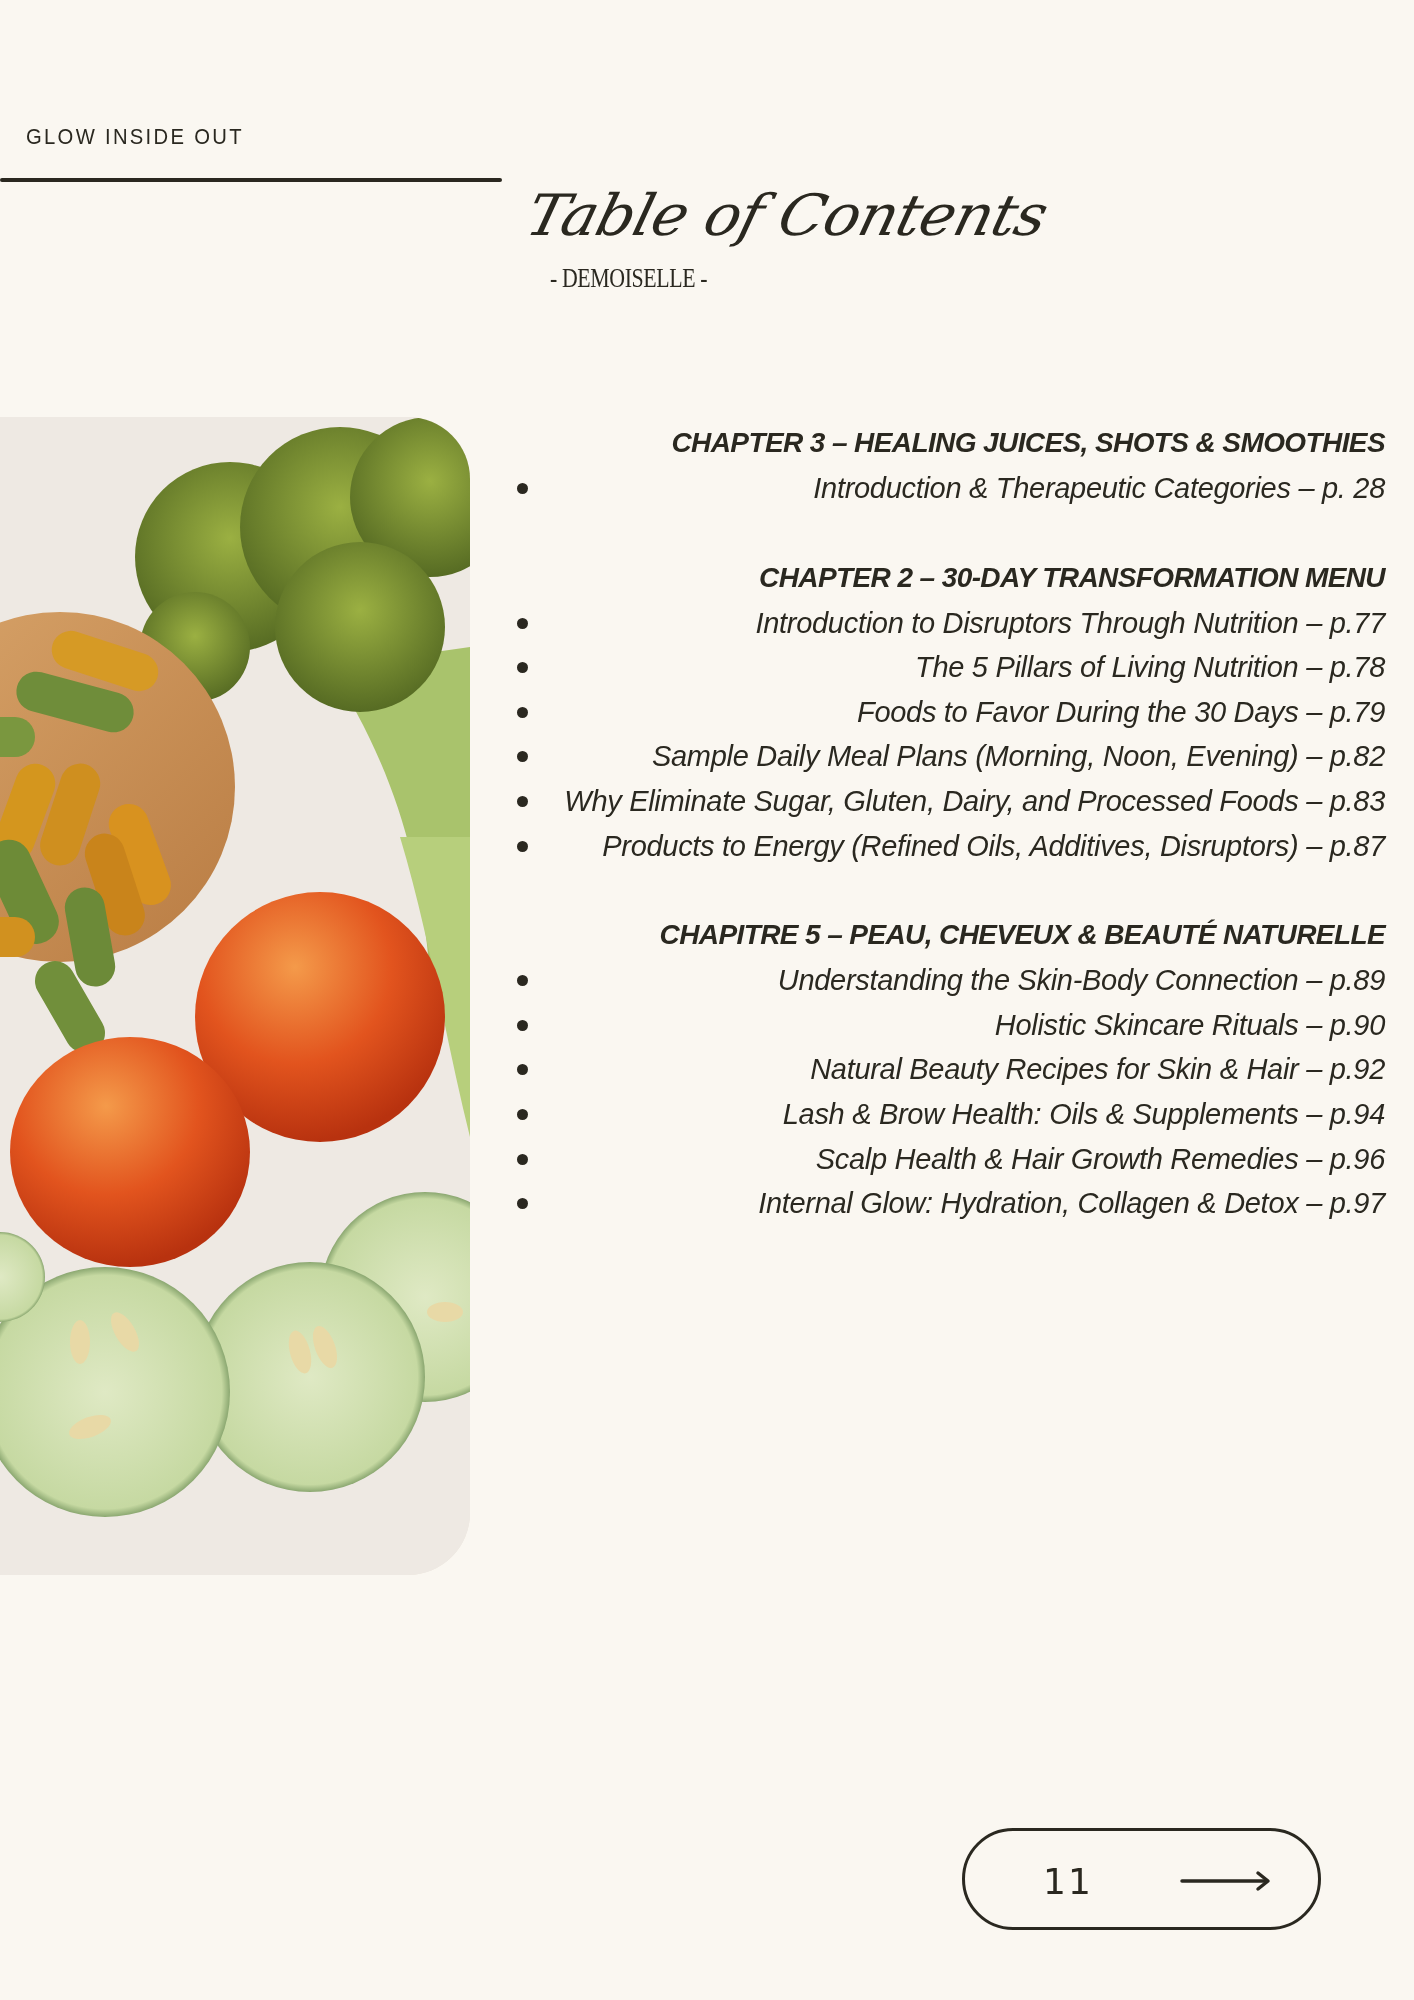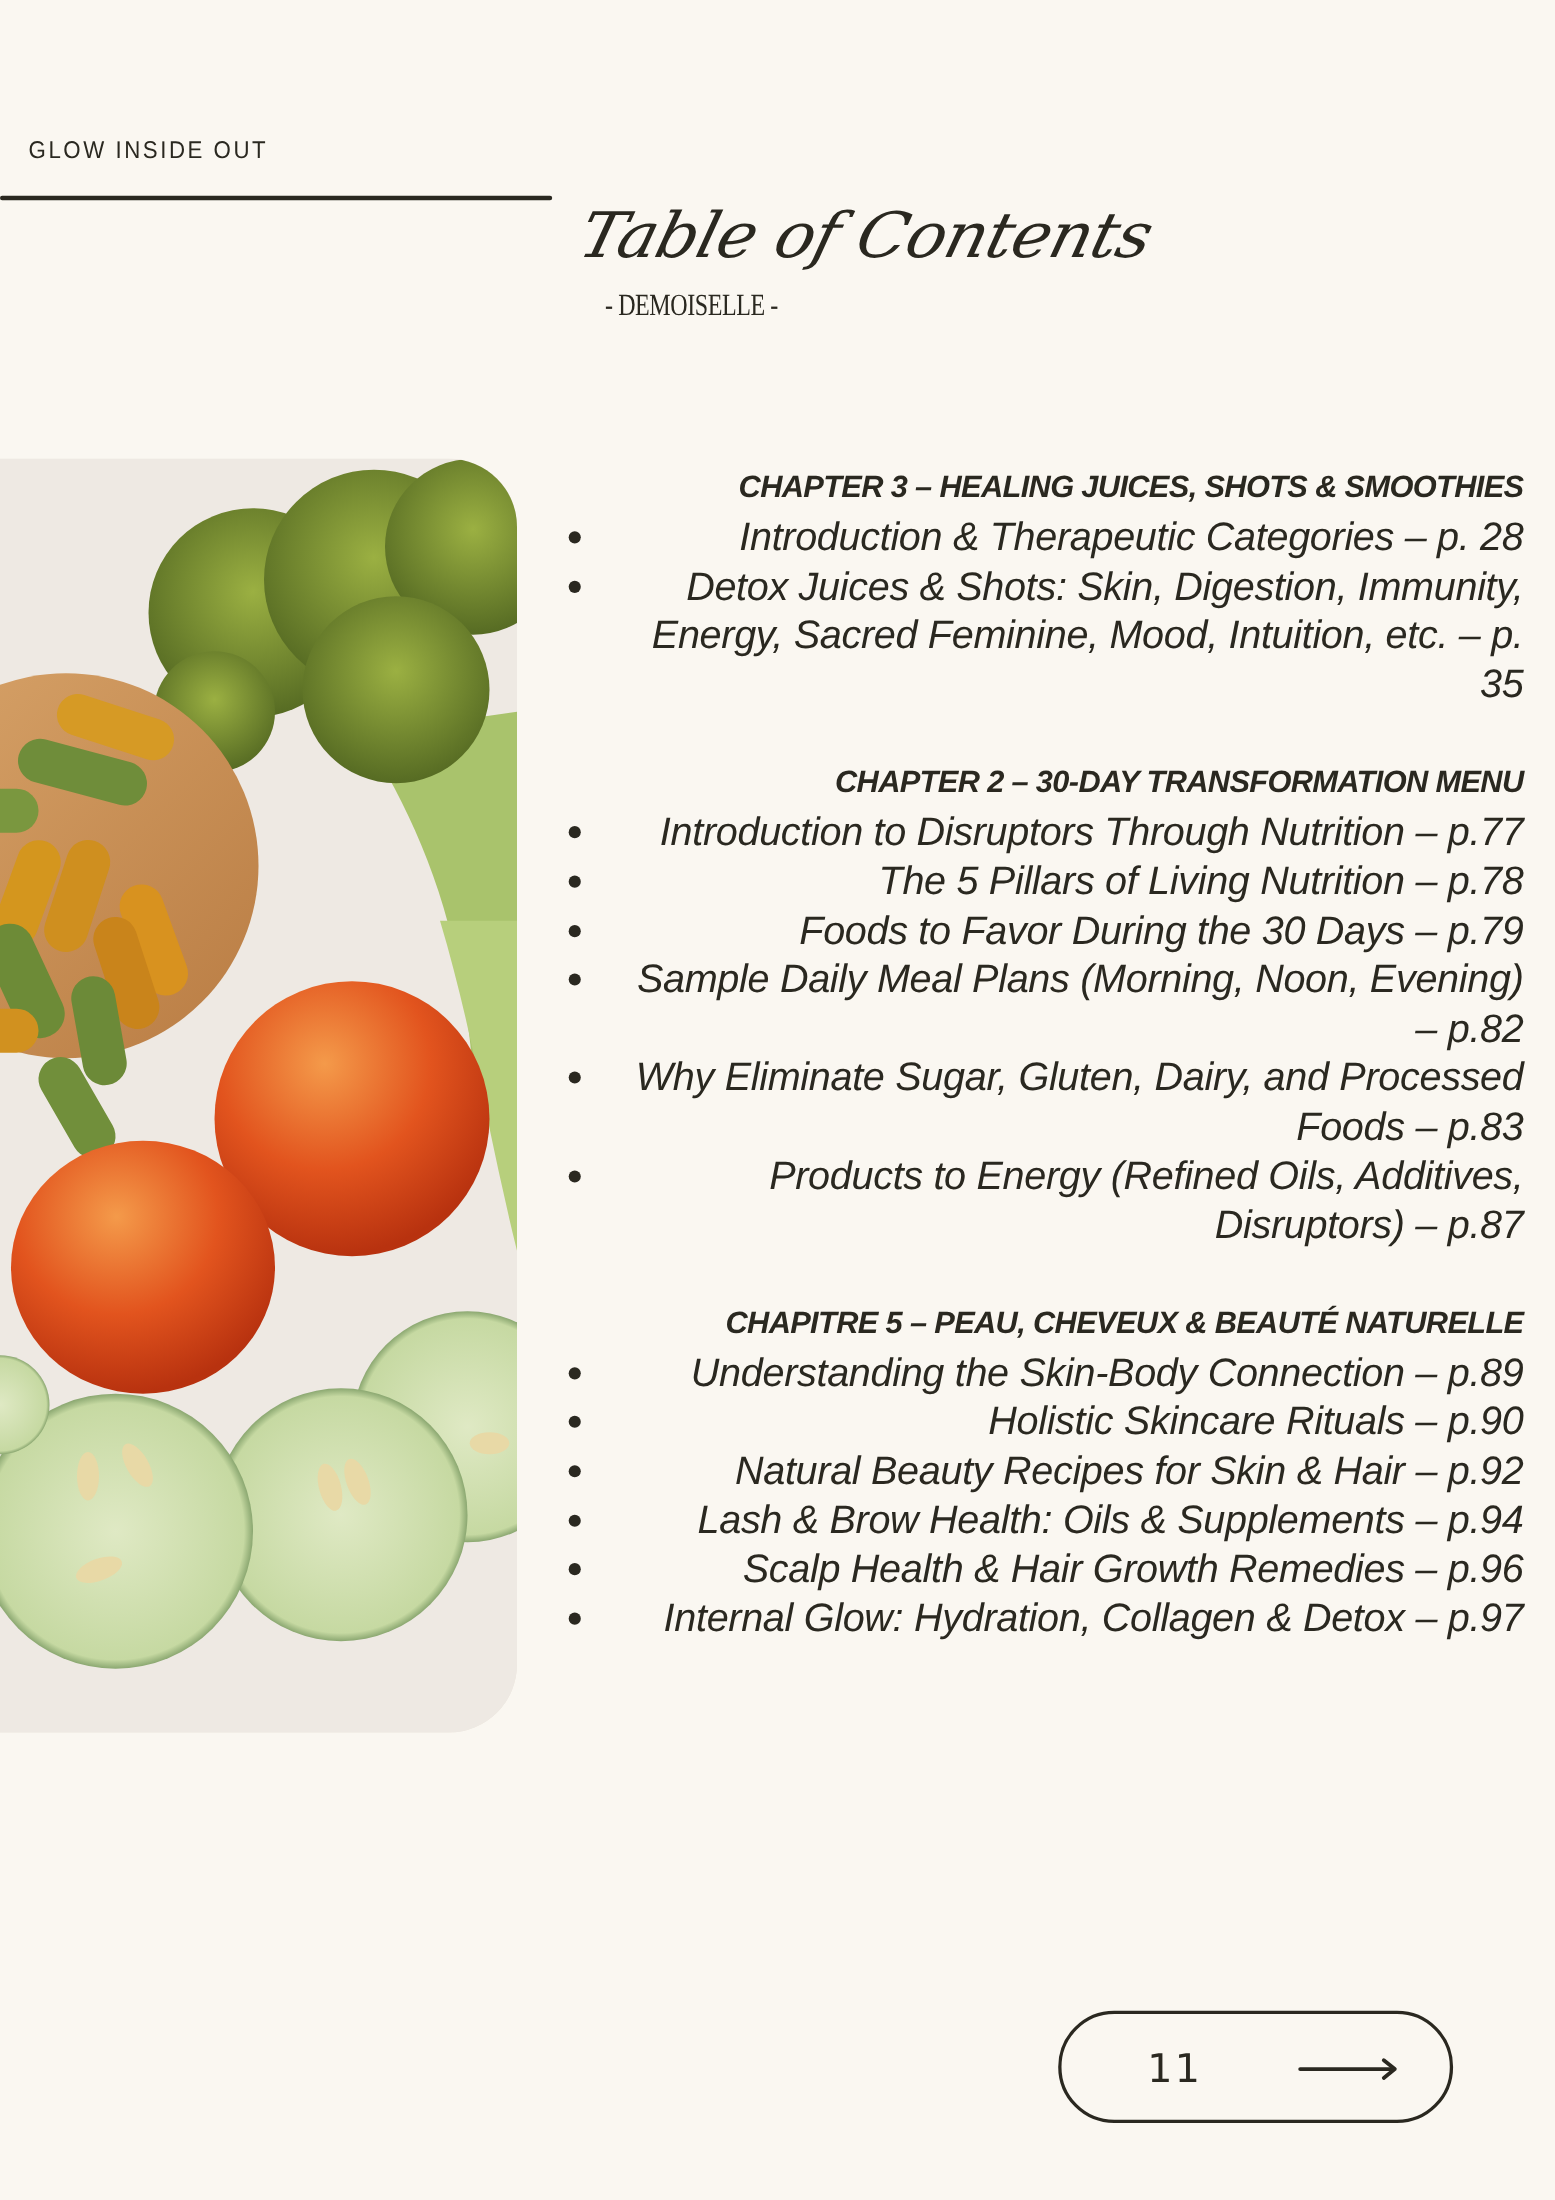--- a/index.html
+++ b/index.html
@@ -41,21 +41,21 @@
     position: absolute; left: 505px; top: 420px; width: 880px; text-align: right;
   }
   .chapter {
     font-weight: bold; font-style: italic; font-size: 28px; letter-spacing: -0.6px;
     margin: 0; line-height: 46px; white-space: nowrap;
   }
   .chapter + ul { margin-top: 42px; }
   ul.items { list-style: none; padding: 0; margin: 0 0 44px 0; }
   ul.items li {
     position: relative; padding-left: 51px;
-    font-style: italic; font-size: 36px; line-height: 44.6px; letter-spacing: -0.3px;
+    font-style: italic; font-size: 29px; line-height: 44.6px; letter-spacing: -0.3px;
   }
   ul.items li .dot {
     position: absolute; left: 12px; top: 17px; width: 11px; height: 11px;
     border-radius: 50%; background: #2a2820;
   }
   .pager {
     position: absolute; left: 962px; top: 1828px; width: 359px; height: 102px;
     border: 3px solid #2a2820; border-radius: 52px; box-sizing: border-box;
     cursor: pointer;
   }
@@ -137,21 +137,20 @@
       <ellipse cx="325" cy="930" rx="10" ry="22" transform="rotate(-20 325 930)"></ellipse>
       <ellipse cx="445" cy="895" rx="18" ry="10"></ellipse>
     </g>
   </svg>
 </div>
 
 <div class="toc">
   <h2 class="chapter">CHAPTER 3 – HEALING JUICES, SHOTS &amp; SMOOTHIES</h2>
   <ul class="items">
     <li><span class="dot"></span><span>Introduction &amp; Therapeutic Categories – p. 28</span></li>
-    <li><span class="dot"></span><span>Detox Juices &amp; Shots: Skin, Digestion, Immunity, Energy, Sacred Feminine, Mood, Intuition, etc. – p. 35</span></li>
   </ul>
 
   <h2 class="chapter">CHAPTER 2 – 30-DAY TRANSFORMATION MENU</h2>
   <ul class="items">
     <li><span class="dot"></span><span>Introduction to Disruptors Through Nutrition – p.77</span></li>
     <li><span class="dot"></span><span>The 5 Pillars of Living Nutrition – p.78</span></li>
     <li><span class="dot"></span><span>Foods to Favor During the 30 Days – p.79</span></li>
     <li><span class="dot"></span><span>Sample Daily Meal Plans (Morning, Noon, Evening) – p.82</span></li>
     <li><span class="dot"></span><span>Why Eliminate Sugar, Gluten, Dairy, and Processed Foods – p.83</span></li>
     <li><span class="dot"></span><span>Products to Energy (Refined Oils, Additives, Disruptors) – p.87</span></li>

